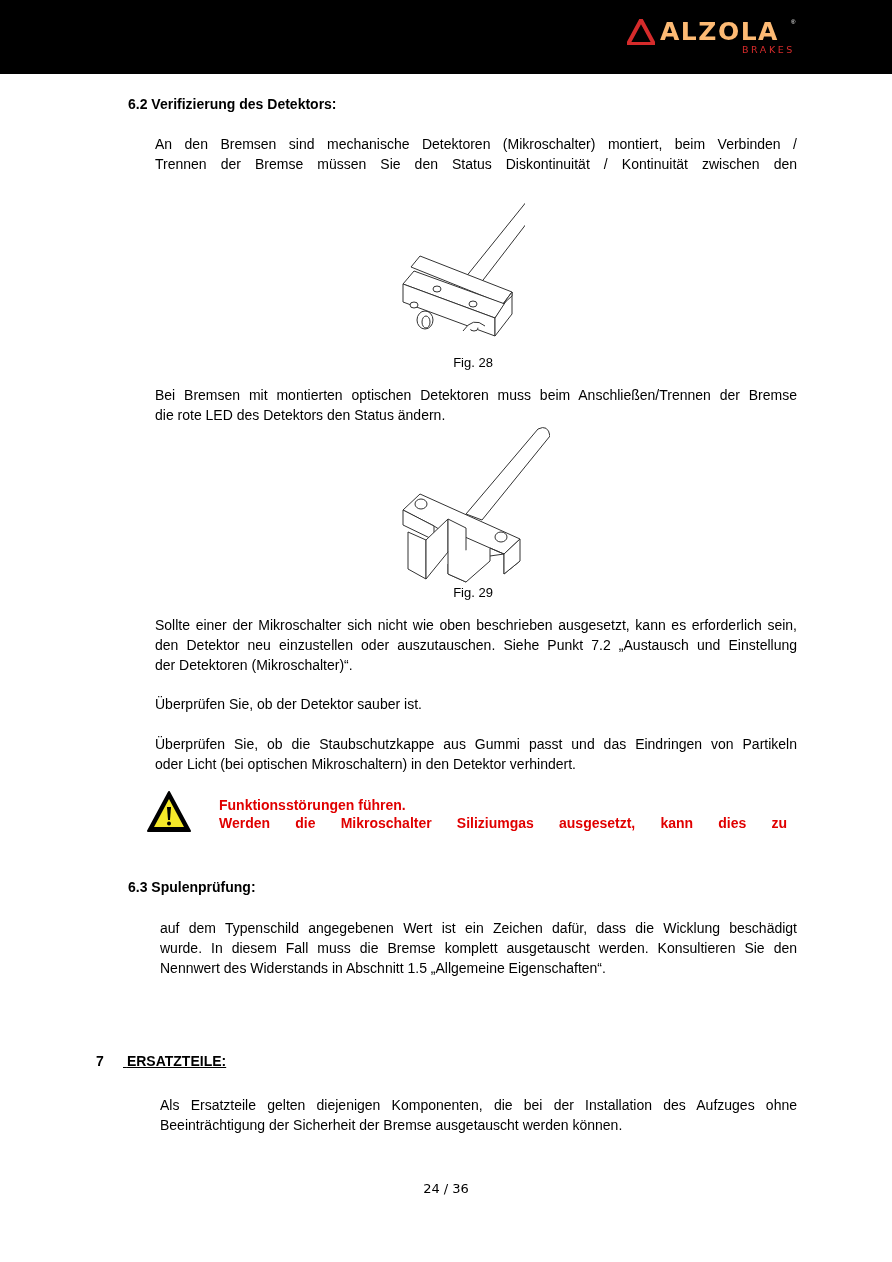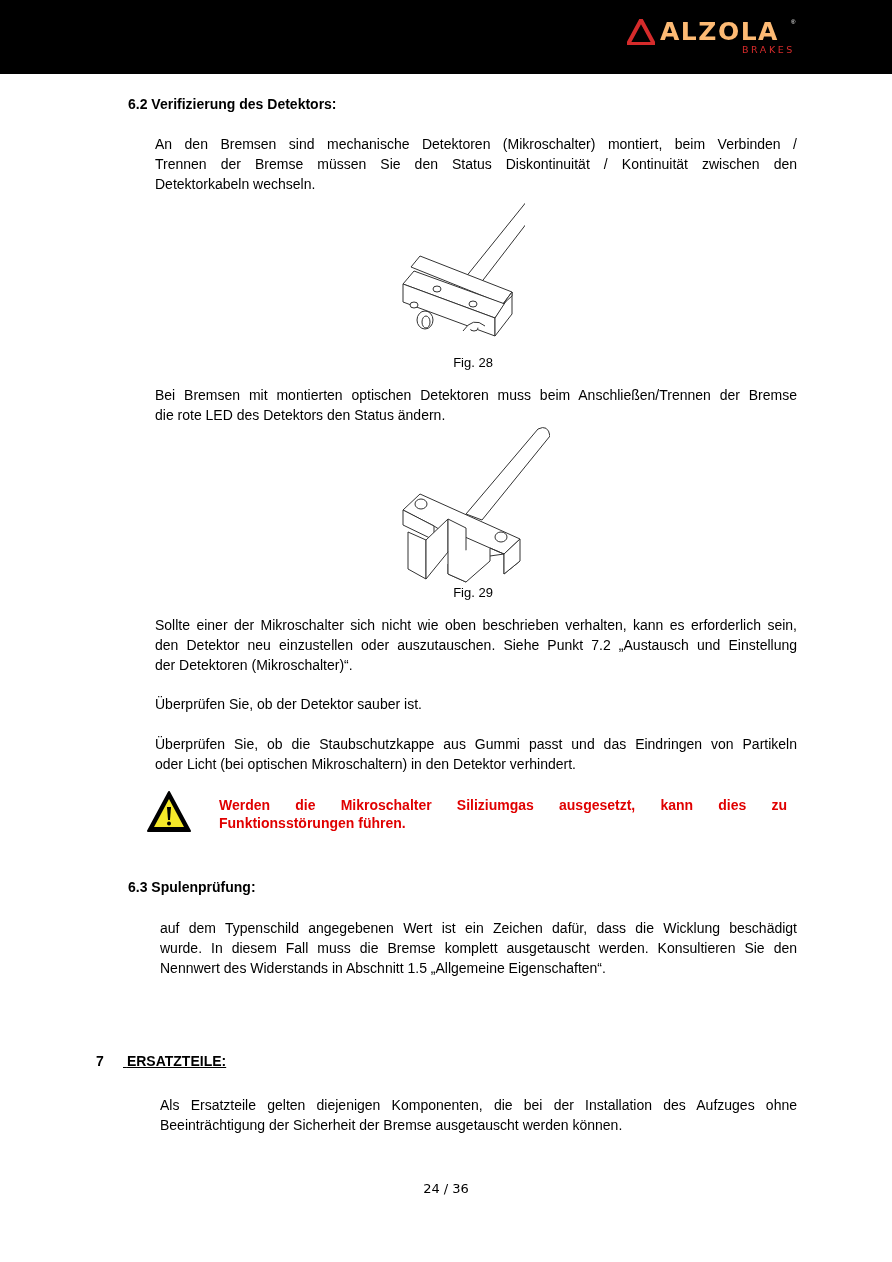--- a/index.html
+++ b/index.html
@@ -47,21 +47,20 @@
 </div>
 
 <div class="h2" style="left:128px; top:96px;">
   <span>6.2</span>
   <span>Verifizierung des Detektors:</span>
 </div>
 
 <div class="para" style="left:155px; top:134px; width:642px;">
   <span class="ln">An den Bremsen sind mechanische Detektoren (Mikroschalter) montiert, beim Verbinden /</span>
   <span class="ln">Trennen der Bremse müssen Sie den Status Diskontinuität / Kontinuität zwischen den</span>
-  <span class="ln last">Detektorkabeln wechseln.</span>
 </div>
 
 <svg class="fig" style="left:385px; top:196px;" width="140" height="150" viewBox="0 0 140 150">
   <g fill="#fff" stroke="#333" stroke-width="1">
 
     <path d="M90 82 L152 5 Q160 0 165 10 L105 88 Z" transform="translate(-10,0)"></path>
 
     <path d="M26 71 L35 60 L127 96 L118 108 Z"></path>
     <path d="M18 88 L29 75 L120 108 L110 122 Z"></path>
 
@@ -106,43 +105,43 @@
     <path d="M104 130 L120 115 L120 137 L104 150 Z"></path>
     <path d="M48 128 L48 150 L66 158 L90 137 L90 124"></path>
 
     <ellipse cx="21" cy="80" rx="6" ry="5"></ellipse>
     <ellipse cx="101" cy="113" rx="6" ry="5"></ellipse>
   </g>
 </svg>
 <div class="caption" style="left:423px; top:585px;">Fig. 29</div>
 
 <div class="para" style="left:155px; top:615px; width:642px;">
-  <span class="ln">Sollte einer der Mikroschalter sich nicht wie oben beschrieben verhalten, kann es erforderlich sein,</span>
+  <span class="ln">Sollte einer der Mikroschalter sich nicht wie oben beschrieben ausgesetzt, kann es erforderlich sein,</span>
   <span class="ln">den Detektor neu einzustellen oder auszutauschen. Siehe Punkt 7.2 „Austausch und Einstellung</span>
   <span class="ln last">der Detektoren (Mikroschalter)“.</span>
 </div>
 
 <div class="para" style="left:155px; top:694px; width:642px;">
   <span class="ln last">Überprüfen Sie, ob der Detektor sauber ist.</span>
 </div>
 
 <div class="para" style="left:155px; top:734px; width:642px;">
   <span class="ln">Überprüfen Sie, ob die Staubschutzkappe aus Gummi passt und das Eindringen von Partikeln</span>
   <span class="ln last">oder Licht (bei optischen Mikroschaltern) in den Detektor verhindert.</span>
 </div>
 
 <svg class="warn-icon" viewBox="0 0 46 44">
   <path d="M23 2 L44 41 L2 41 Z" fill="#000" stroke="#000" stroke-width="2" stroke-linejoin="round"></path>
   <path d="M23 9 L38 37 L8 37 Z" fill="#f5e829"></path>
   <path d="M21 17 L25 17 L24 30 L22 30 Z" fill="#000"></path>
   <circle cx="23" cy="33.5" r="2" fill="#000"></circle>
 </svg>
 <div class="warn-text">
+  <span class="ln">Funktionsstörungen führen.</span>
   <span class="ln first">Werden die Mikroschalter Siliziumgas ausgesetzt, kann dies zu</span>
-  <span class="ln">Funktionsstörungen führen.</span>
 </div>
 
 <div class="h2" style="left:128px; top:879px;">
   <span>6.3</span>
   <span>Spulenprüfung:</span>
 </div>
 
 <div class="para" style="left:160px; top:918px; width:637px;">
   <span class="ln">auf dem Typenschild angegebenen Wert ist ein Zeichen dafür, dass die Wicklung beschädigt</span>
   <span class="ln">wurde. In diesem Fall muss die Bremse komplett ausgetauscht werden. Konsultieren Sie den</span>

